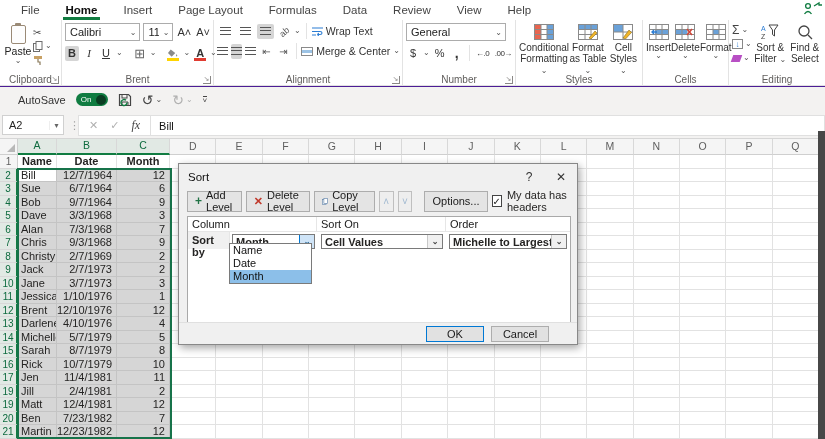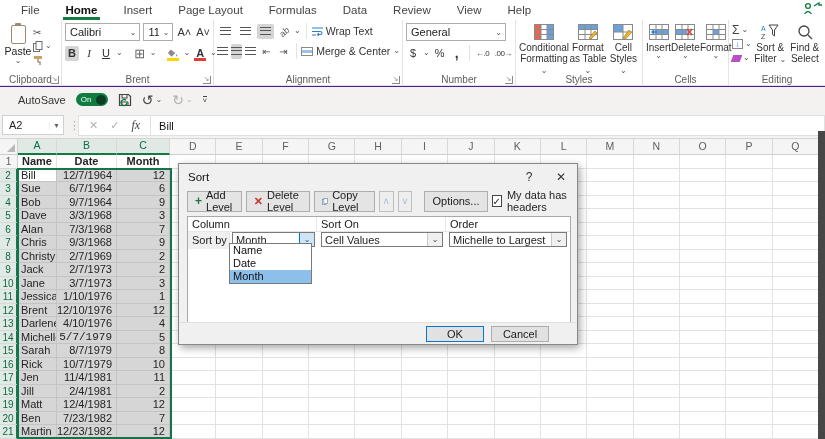--- a/index.html
+++ b/index.html
@@ -123,21 +123,21 @@
   .dbtn .delx { color:#c0392b; font-weight:bold; font-size:11px; }
   .arrbtn { width:22px; height:21px; border:1px solid #bfbfbf; background:#eee; color:#9fb8d0; text-align:center; line-height:19px; font-size:10px; }
   .dcheck { margin-left:auto; display:flex; align-items:center; gap:5px; }
   .cbox { width:12px; height:12px; border:1px solid #444; background:#fff; text-align:center; line-height:11px; font-size:10px; color:#1a1a1a; }
   .dtable { position:absolute; left:8px; top:52px; width:384px; height:107px; background:#fff; border:1px solid #a9a9a9; }
   .dthead { display:flex; height:15px; border-bottom:1px solid #e6e6e6; }
   .dthead .hc { padding:1px 0 0 4px; color:#1a1a1a; }
   .hc1 { width:129px; border-right:1px solid #e6e6e6; }
   .hc2 { width:129px; border-right:1px solid #e6e6e6; }
   .hc3 { flex:1; }
-  .dsortrow { display:flex; align-items:flex-start; height:17px; }
+  .dsortrow { display:flex; align-items:flex-end; height:17px;font-weight:bold; }
   .sortbylbl { width:42px; height:17px; background:#f0f0f0; border-right:1px solid #e6e6e6; padding:2px 0 0 4px; }
   .dcombo { display:flex; height:15px; border:1px solid #7a7a7a; background:#fff; align-items:center; margin-left:2px; }
   .dcombo .ct { flex:1; padding-left:3px; white-space:nowrap; overflow:hidden; }
   .dcombo .cb { width:15px; height:13px; background:#f0f0f0; border-left:1px solid #c8c8c8; text-align:center; font-size:8px; color:#444; line-height:13px; }
   .dcombo.open .cb { background:#cfe4f7; border-left-color:#0078d4; color:#1a5d8e; }
   .c-col { width:83px; }
   .c-son { width:122px; margin-left:6px; }
   .c-ord { width:118px; margin-left:6px; }
   .ddlist { position:absolute; left:50px; top:79px; width:83px; background:#fff; border:1px solid #7a7a7a; z-index:12; }
   .ddopt { height:13px; line-height:13px; padding-left:3px; color:#111; }
@@ -749,21 +749,21 @@
           <div class="cell" style="width: 46.36px;"></div>
           <div class="cell" style="width: 46.36px;"></div>
           <div class="cell" style="width: 46.36px;"></div>
           <div class="cell" style="width: 46.36px;"></div>
           <div class="cell" style="width: 46.36px;"></div>
           <div class="cell" style="width: 46.36px;"></div>
         </div>
         <div class="srow">
           <div class="rn sel">14</div>
           <div class="cell left selbg" style="width: 39px;">Michelle</div>
-          <div class="cell right selbg" style="width: 60px; font-family: Liberation Mono, monospace;">5/7/1979</div>
+          <div class="cell right selbg" style="width: 60px;">5/7/1979</div>
           <div class="cell right selbg" style="width: 53px;">5</div>
           <div class="cell" style="width: 46.36px;"></div>
           <div class="cell" style="width: 46.36px;"></div>
           <div class="cell" style="width: 46.36px;"></div>
           <div class="cell" style="width: 46.36px;"></div>
           <div class="cell" style="width: 46.36px;"></div>
           <div class="cell" style="width: 46.36px;"></div>
           <div class="cell" style="width: 46.36px;"></div>
           <div class="cell" style="width: 46.36px;"></div>
           <div class="cell" style="width: 46.36px;"></div>

